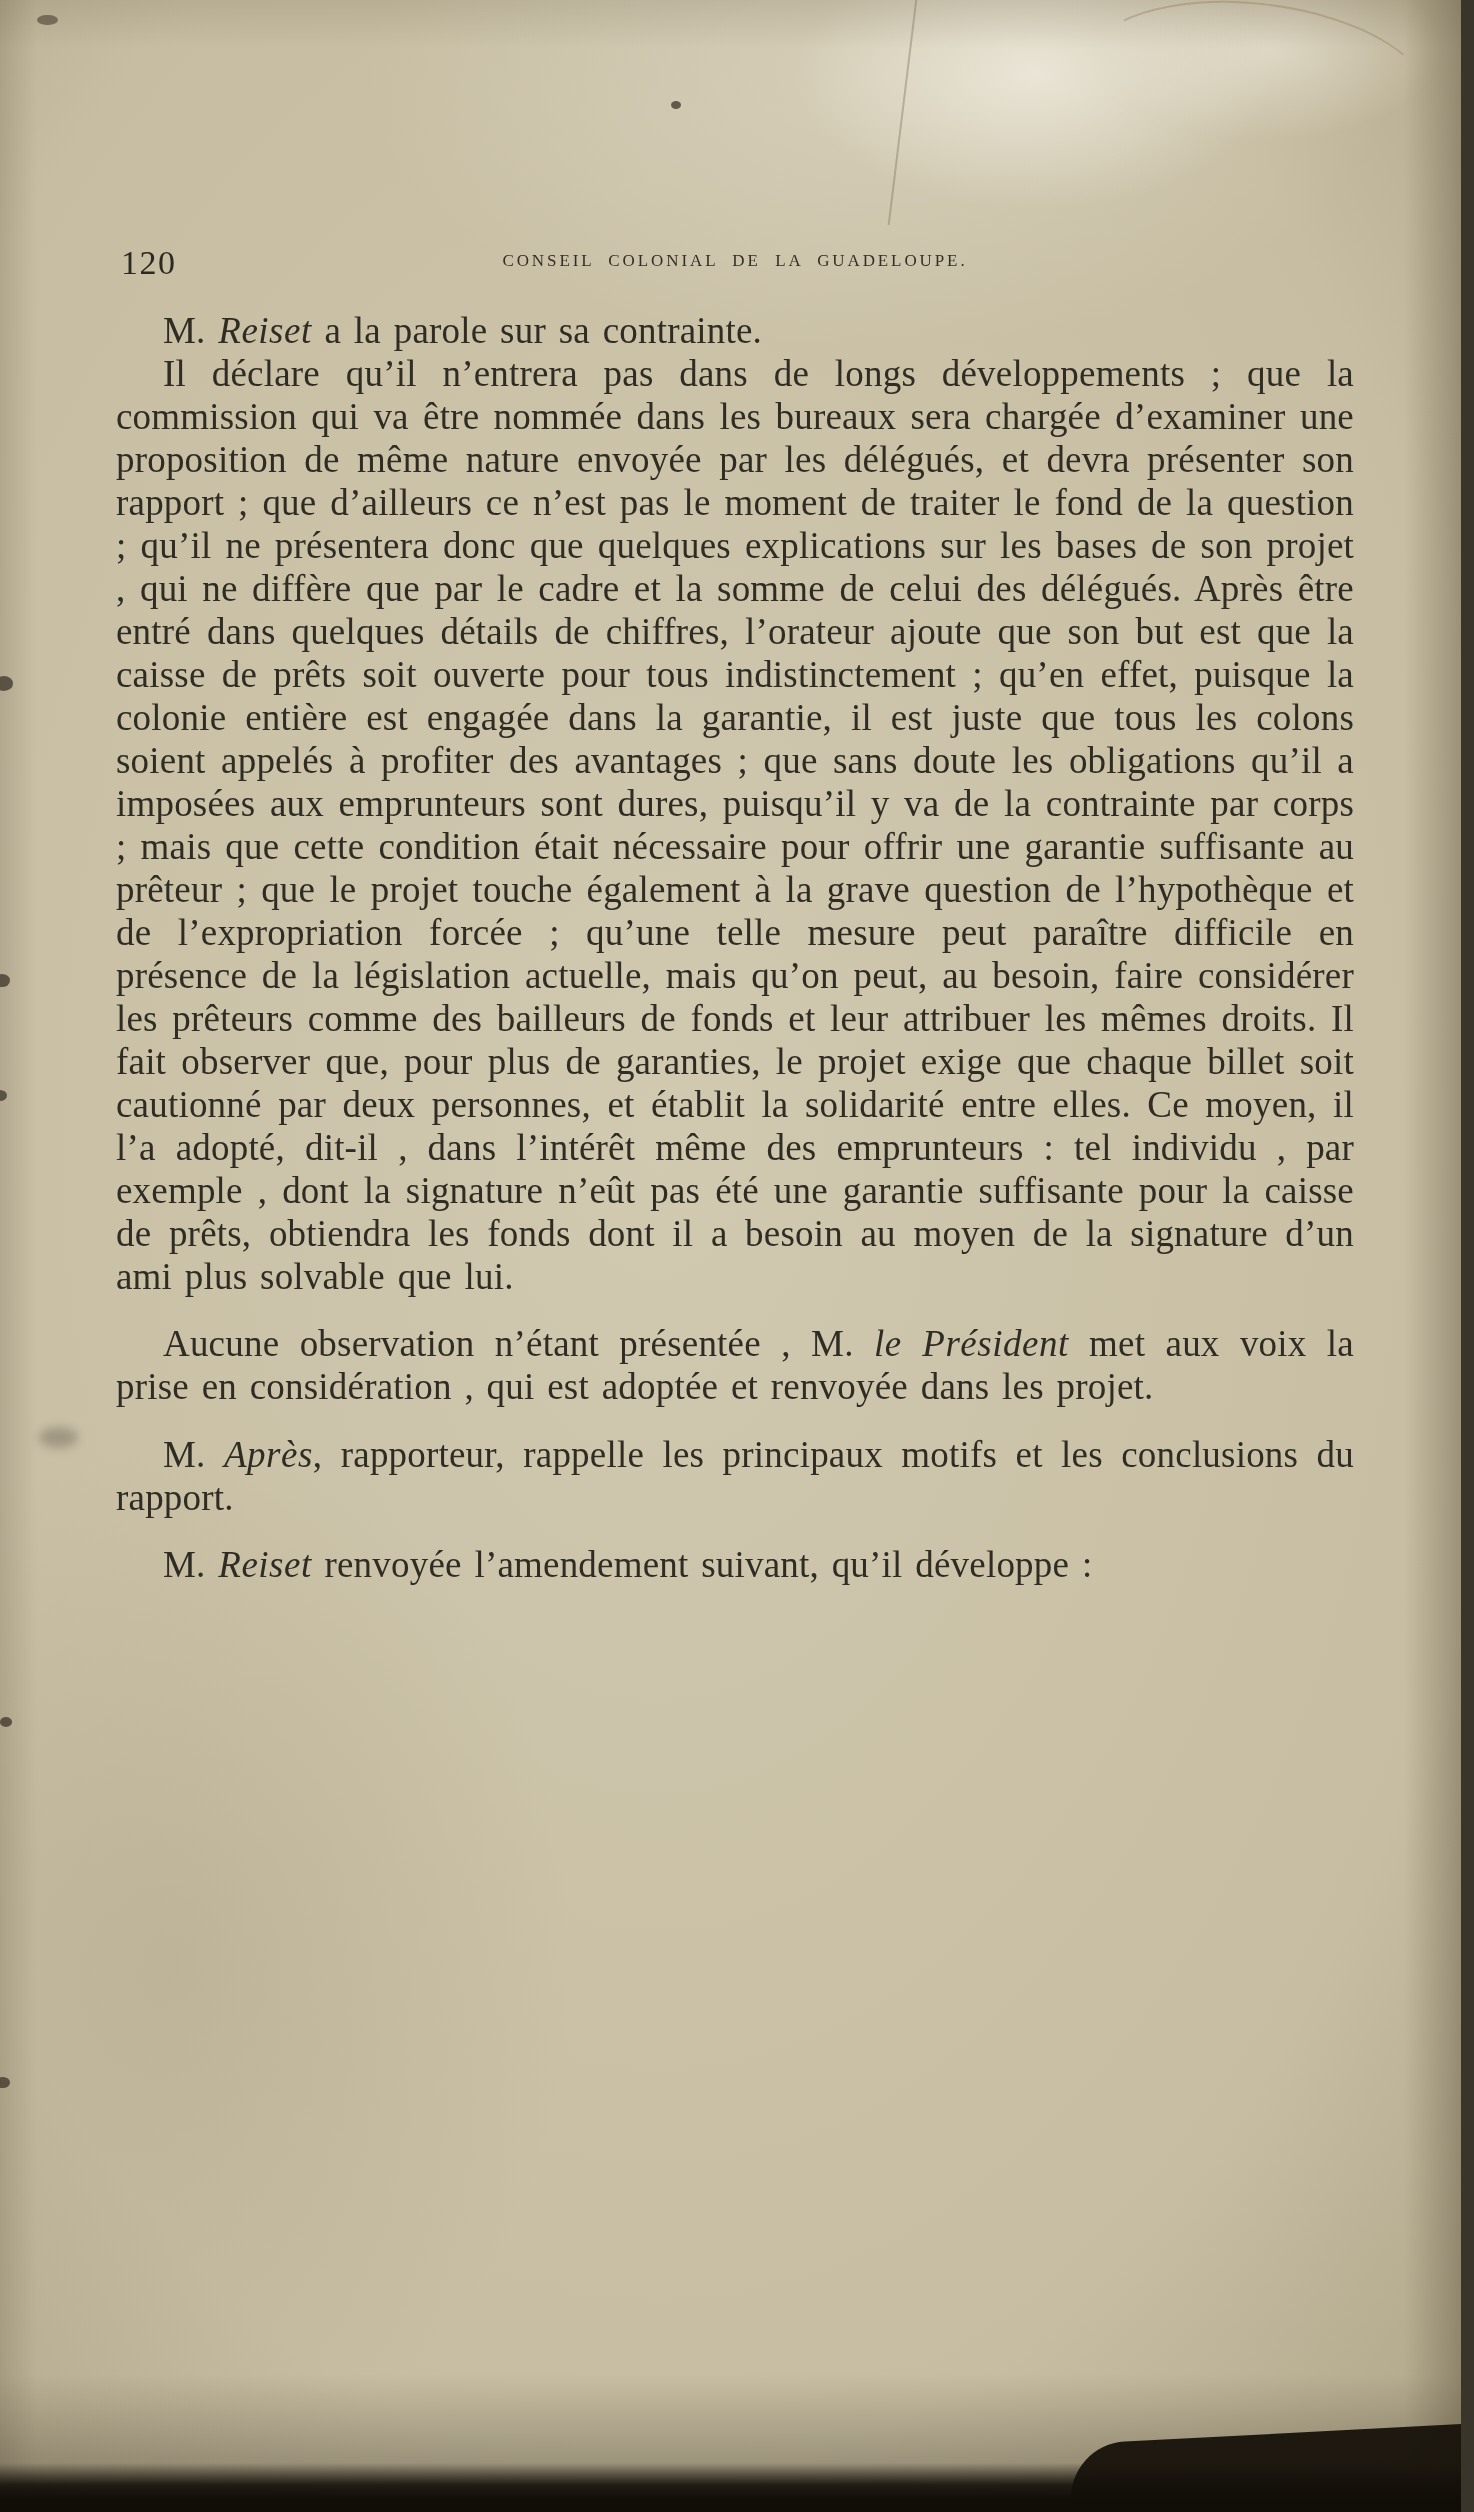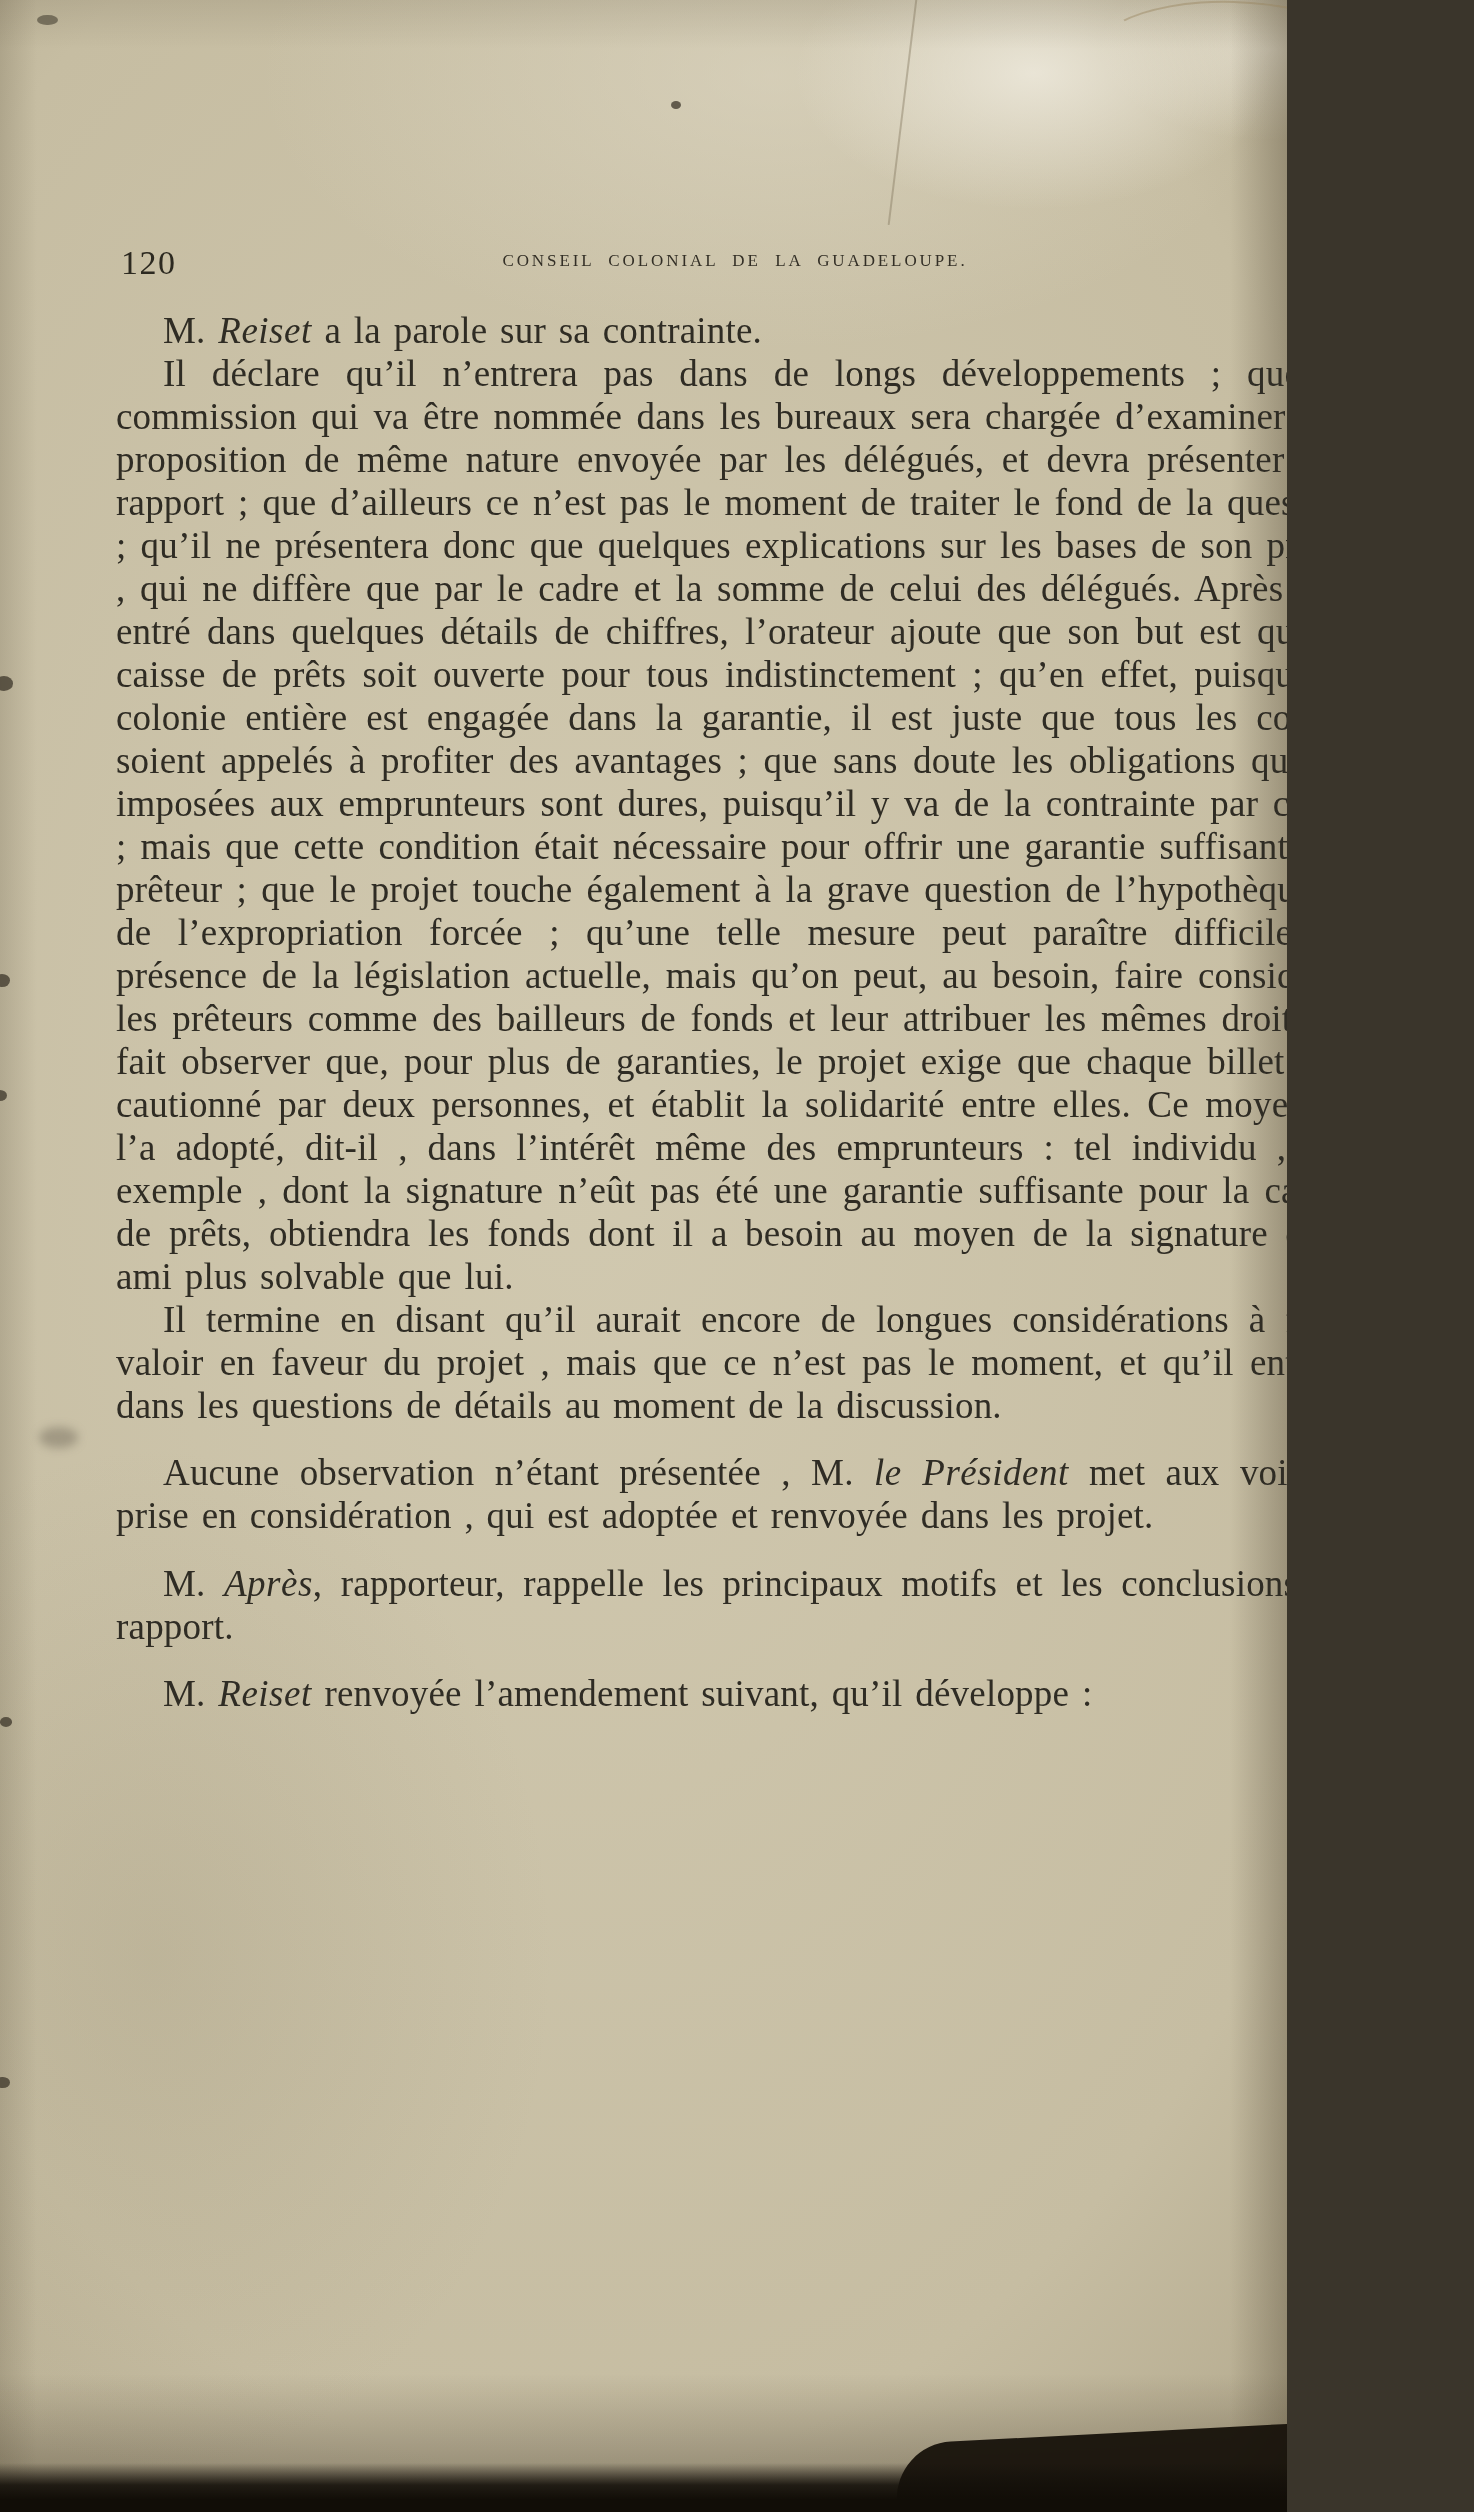--- a/index.html
+++ b/index.html
@@ -1,20 +1,20 @@
 <!DOCTYPE html>
 <html style="font-size:13px"><head>
 <meta charset="utf-8">
 <style>
   * { margin:0; padding:0; box-sizing:border-box; }
   html, body { background:#3a352b; }
 
   .scan {
     position:relative;
-    width:1287px; height:2512px;
+    width:1461px; height:2512px;
     overflow:hidden;
     font-family:"Liberation Serif","DejaVu Serif",serif;
     color:#2f2c24;
     background:
       radial-gradient(ellipse 342px 195px at 1034px 73px, rgba(240,236,224,.8), rgba(240,236,224,0) 70%),
       radial-gradient(ellipse 244px 130px at 1270px 49px, rgba(238,233,219,.6), rgba(238,233,219,0) 70%),
       radial-gradient(ellipse 733px 391px at 60% 3%, rgba(226,220,202,.5), rgba(226,220,202,0) 70%),
       radial-gradient(ellipse 570px 733px at 12% 78%, rgba(150,140,112,.22), rgba(150,140,112,0) 70%),
       radial-gradient(ellipse 1140px 1792px at 45% 45%, #d1c9b0, #c6bda2 75%, #b2a88c 100%),
       #c6bda2;
@@ -94,21 +94,20 @@
   <div class="smudge" style="left:39px; top:1427px; width:39px; height:21px;"></div>
 
   <div class="page-content">
     <header class="page-header">
       <span class="page-number">120</span>
       <span class="running-title">CONSEIL COLONIAL DE LA GUADELOUPE.</span>
     </header>
     <main class="page-body">
         <p class="para"><span>M. </span><em>Reiset</em><span> a la parole sur sa contrainte.</span></p>
         <p class="para"><span>Il déclare qu’il n’entrera pas dans de longs développements ; que la commission qui va être nommée dans les bureaux sera chargée d’examiner une proposition de même nature envoyée par les délégués, et devra présenter son rapport ; que d’ailleurs ce n’est pas le moment de traiter le fond de la question ; qu’il ne présentera donc que quelques explications sur les bases de son projet , qui ne diffère que par le cadre et la somme de celui des délégués. Après être entré dans quelques détails de chiffres, l’orateur ajoute que son but est que la caisse de prêts soit ouverte pour tous indistinctement ; qu’en effet, puisque la colonie entière est engagée dans la garantie, il est juste que tous les colons soient appelés à profiter des avantages ; que sans doute les obligations qu’il a imposées aux emprunteurs sont dures, puisqu’il y va de la contrainte par corps ; mais que cette condition était nécessaire pour offrir une garantie suffisante au prêteur ; que le projet touche également à la grave question de l’hypothèque et de l’expropriation forcée ; qu’une telle mesure peut paraître difficile en présence de la législation actuelle, mais qu’on peut, au besoin, faire considérer les prêteurs comme des bailleurs de fonds et leur attribuer les mêmes droits. Il fait observer que, pour plus de garanties, le projet exige que chaque billet soit cautionné par deux personnes, et établit la solidarité entre elles. Ce moyen, il l’a adopté, dit-il , dans l’intérêt même des emprunteurs : tel individu , par exemple , dont la signature n’eût pas été une garantie suffisante pour la caisse de prêts, obtiendra les fonds dont il a besoin au moyen de la signature d’un ami plus solvable que lui.</span></p>
-        <p class="para"><span>Il termine en disant qu’il aurait encore de longues considérations à faire valoir en faveur du projet , mais que ce n’est pas le moment, et qu’il entrera dans les questions de détails au moment de la discussion.</span></p>
         <p class="para spaced"><span>Aucune observation n’étant présentée , M. </span><em>le Président</em><span> met aux voix la prise en considération , qui est adoptée et renvoyée dans les projet.</span></p>
         <p class="para spaced"><span>M. </span><em>Après</em><span>, rapporteur, rappelle les principaux motifs et les conclusions du rapport.</span></p>
         <p class="para spaced"><span>M. </span><em>Reiset</em><span> renvoyée l’amendement suivant, qu’il développe :</span></p>
       </main>
   </div>
 
   <div class="corner-shadow"></div>
   <div class="bottom-edge"></div>
 
 </div>

